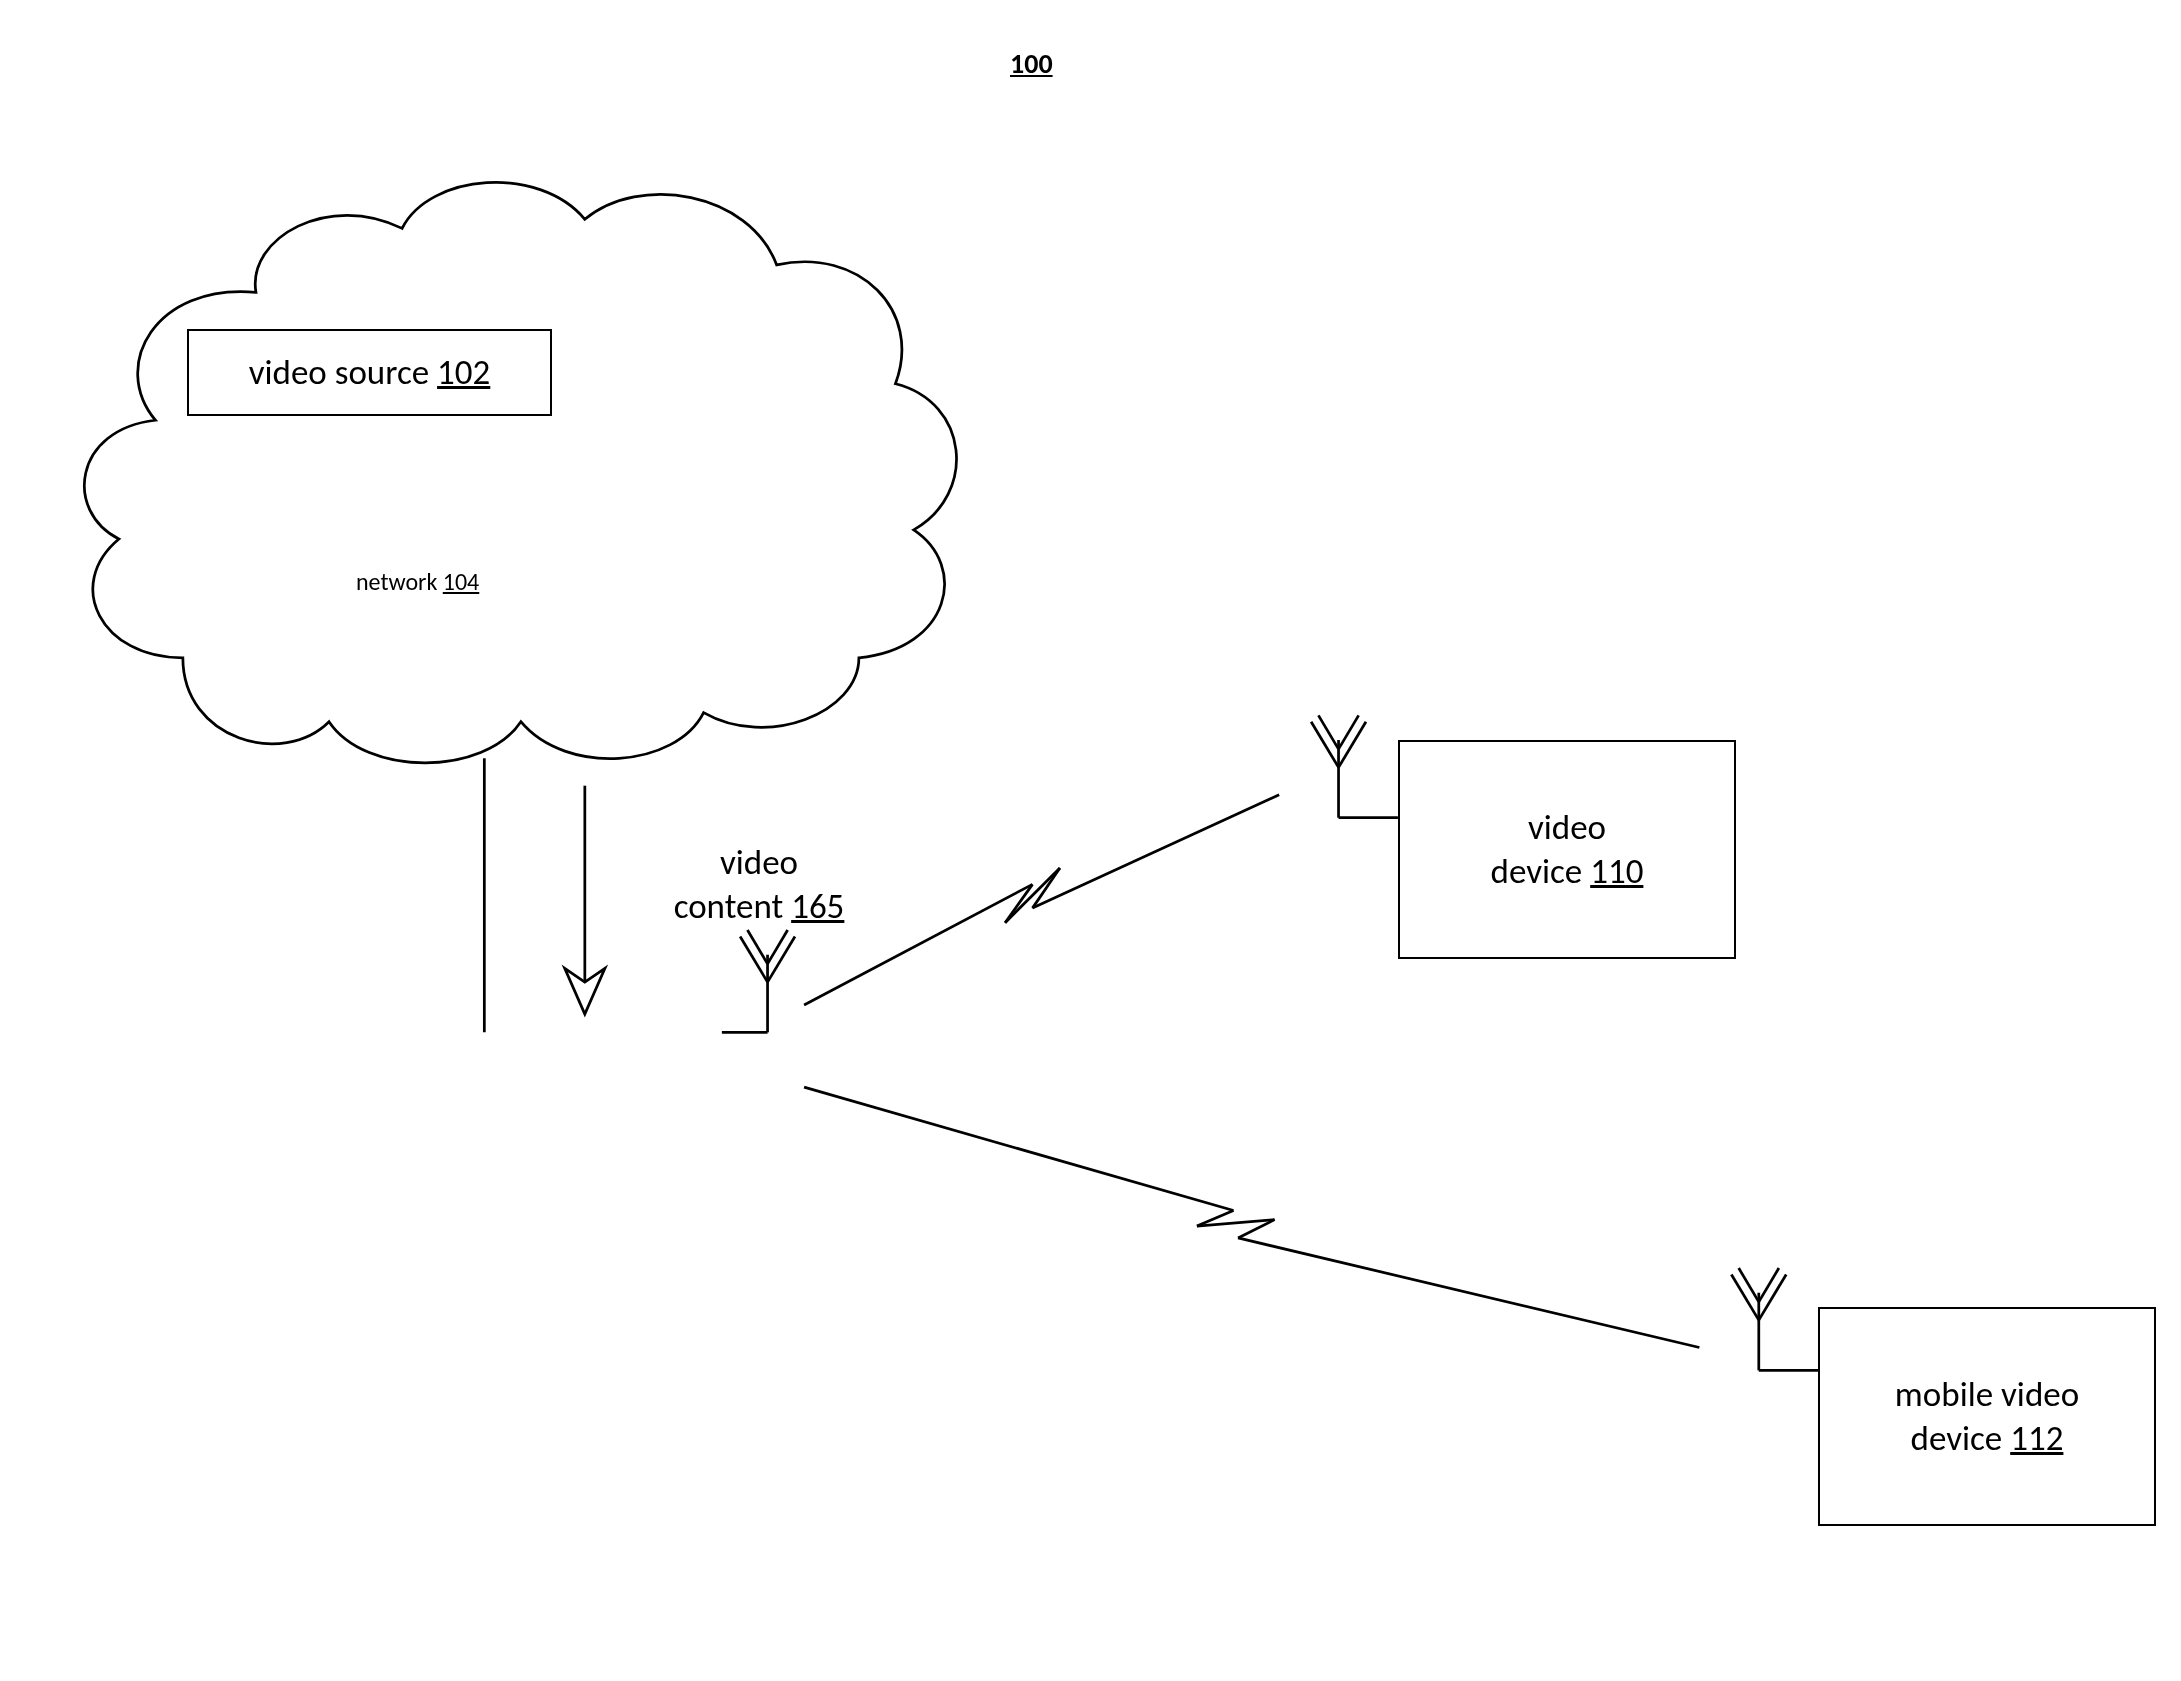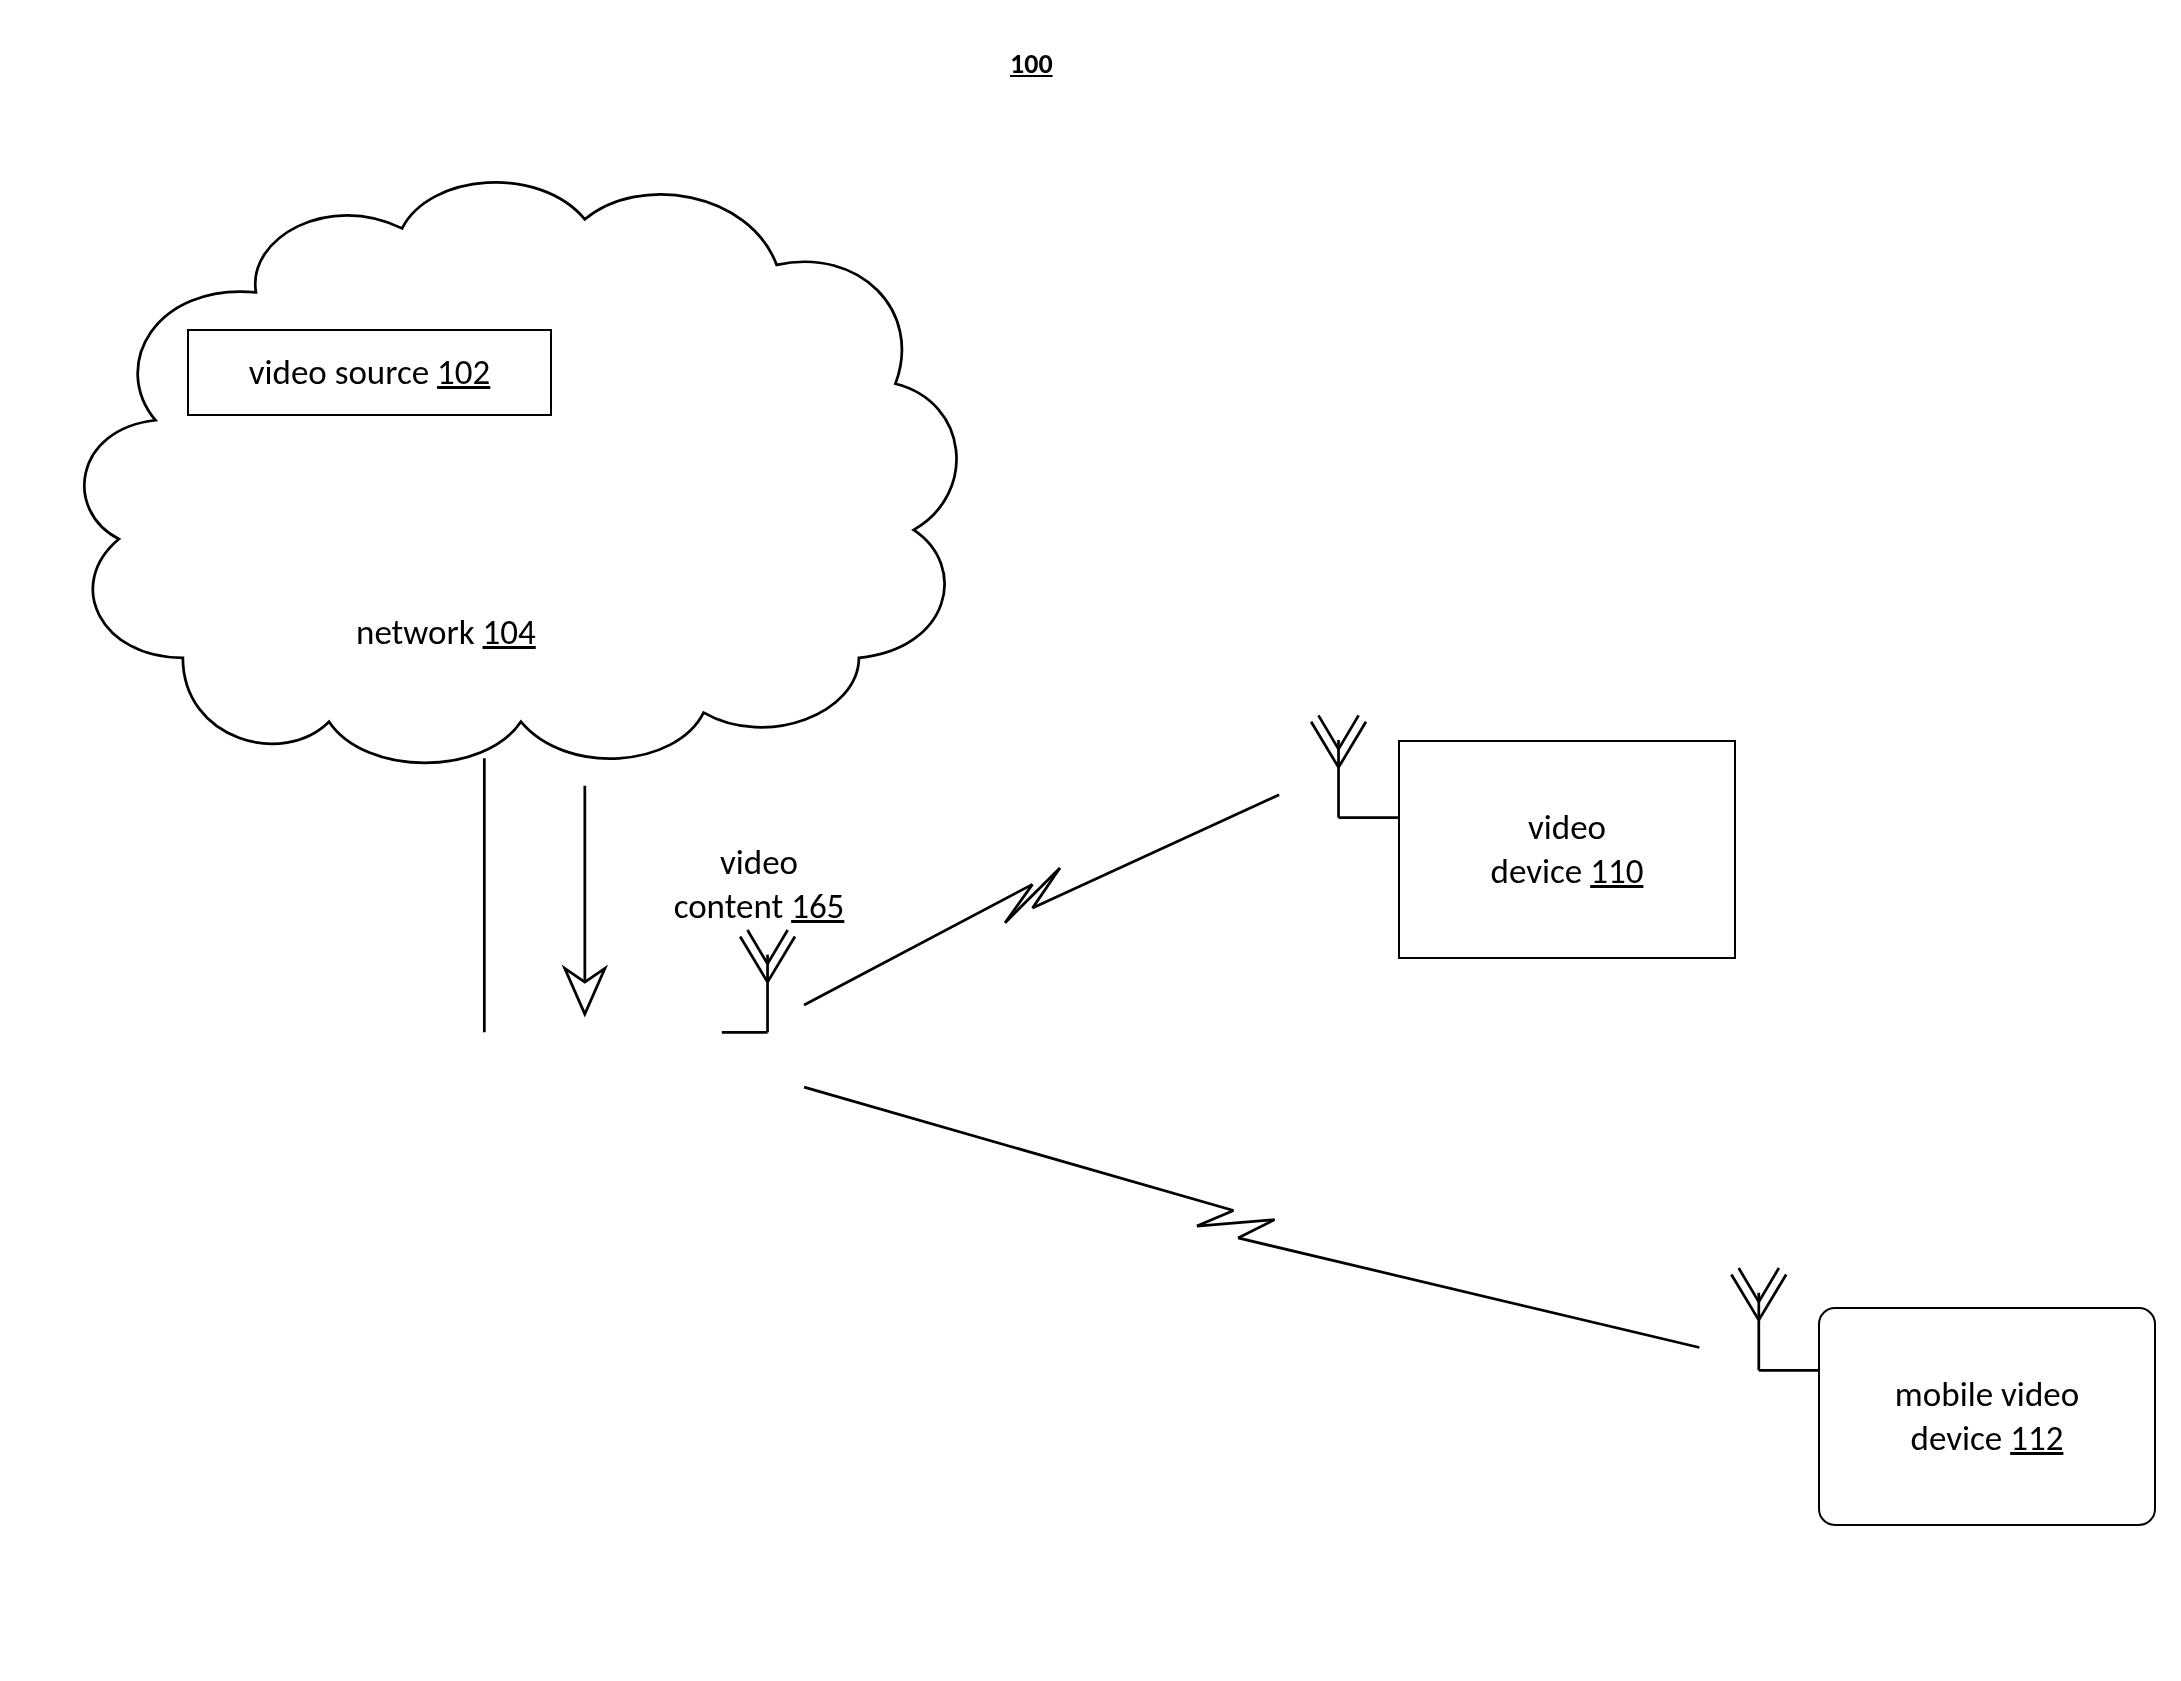--- a/index.html
+++ b/index.html
@@ -28,23 +28,22 @@
     align-items: center;
     justify-content: center;
     text-align: center;
     font-size: 35px;
     line-height: 1.25;
     box-sizing: border-box;
     padding: 20px;
   }
   .net-label {
     position: absolute;
-    font-size: 35px;
+    font-size: 24px;
     text-align: center;
-    margin-top: 44px;
   }
   .content-label {
     position: absolute;
     font-size: 35px;
     text-align: center;
     line-height: 1.25;
   }
   .ref {
     text-decoration: underline;
   }
@@ -149,21 +148,21 @@
   </div>
 
 
   <div class="box" style="left:1398px; top:740px; width:338px; height:219px;">
     <span>
       <span>video</span><br>
       <span>device </span><span class="ref">110</span>
     </span>
   </div>
 
-  <div class="box" style="left:1818px; top:1307px; width:338px; height:219px;border-radius:17px;">
+  <div class="box" style="left:1818px; top:1307px; width:338px; height:219px;">
     <span>
       <span>mobile video</span><br>
       <span>device </span><span class="ref">112</span>
     </span>
   </div>
 
 </div>
 
 
 </body></html>

